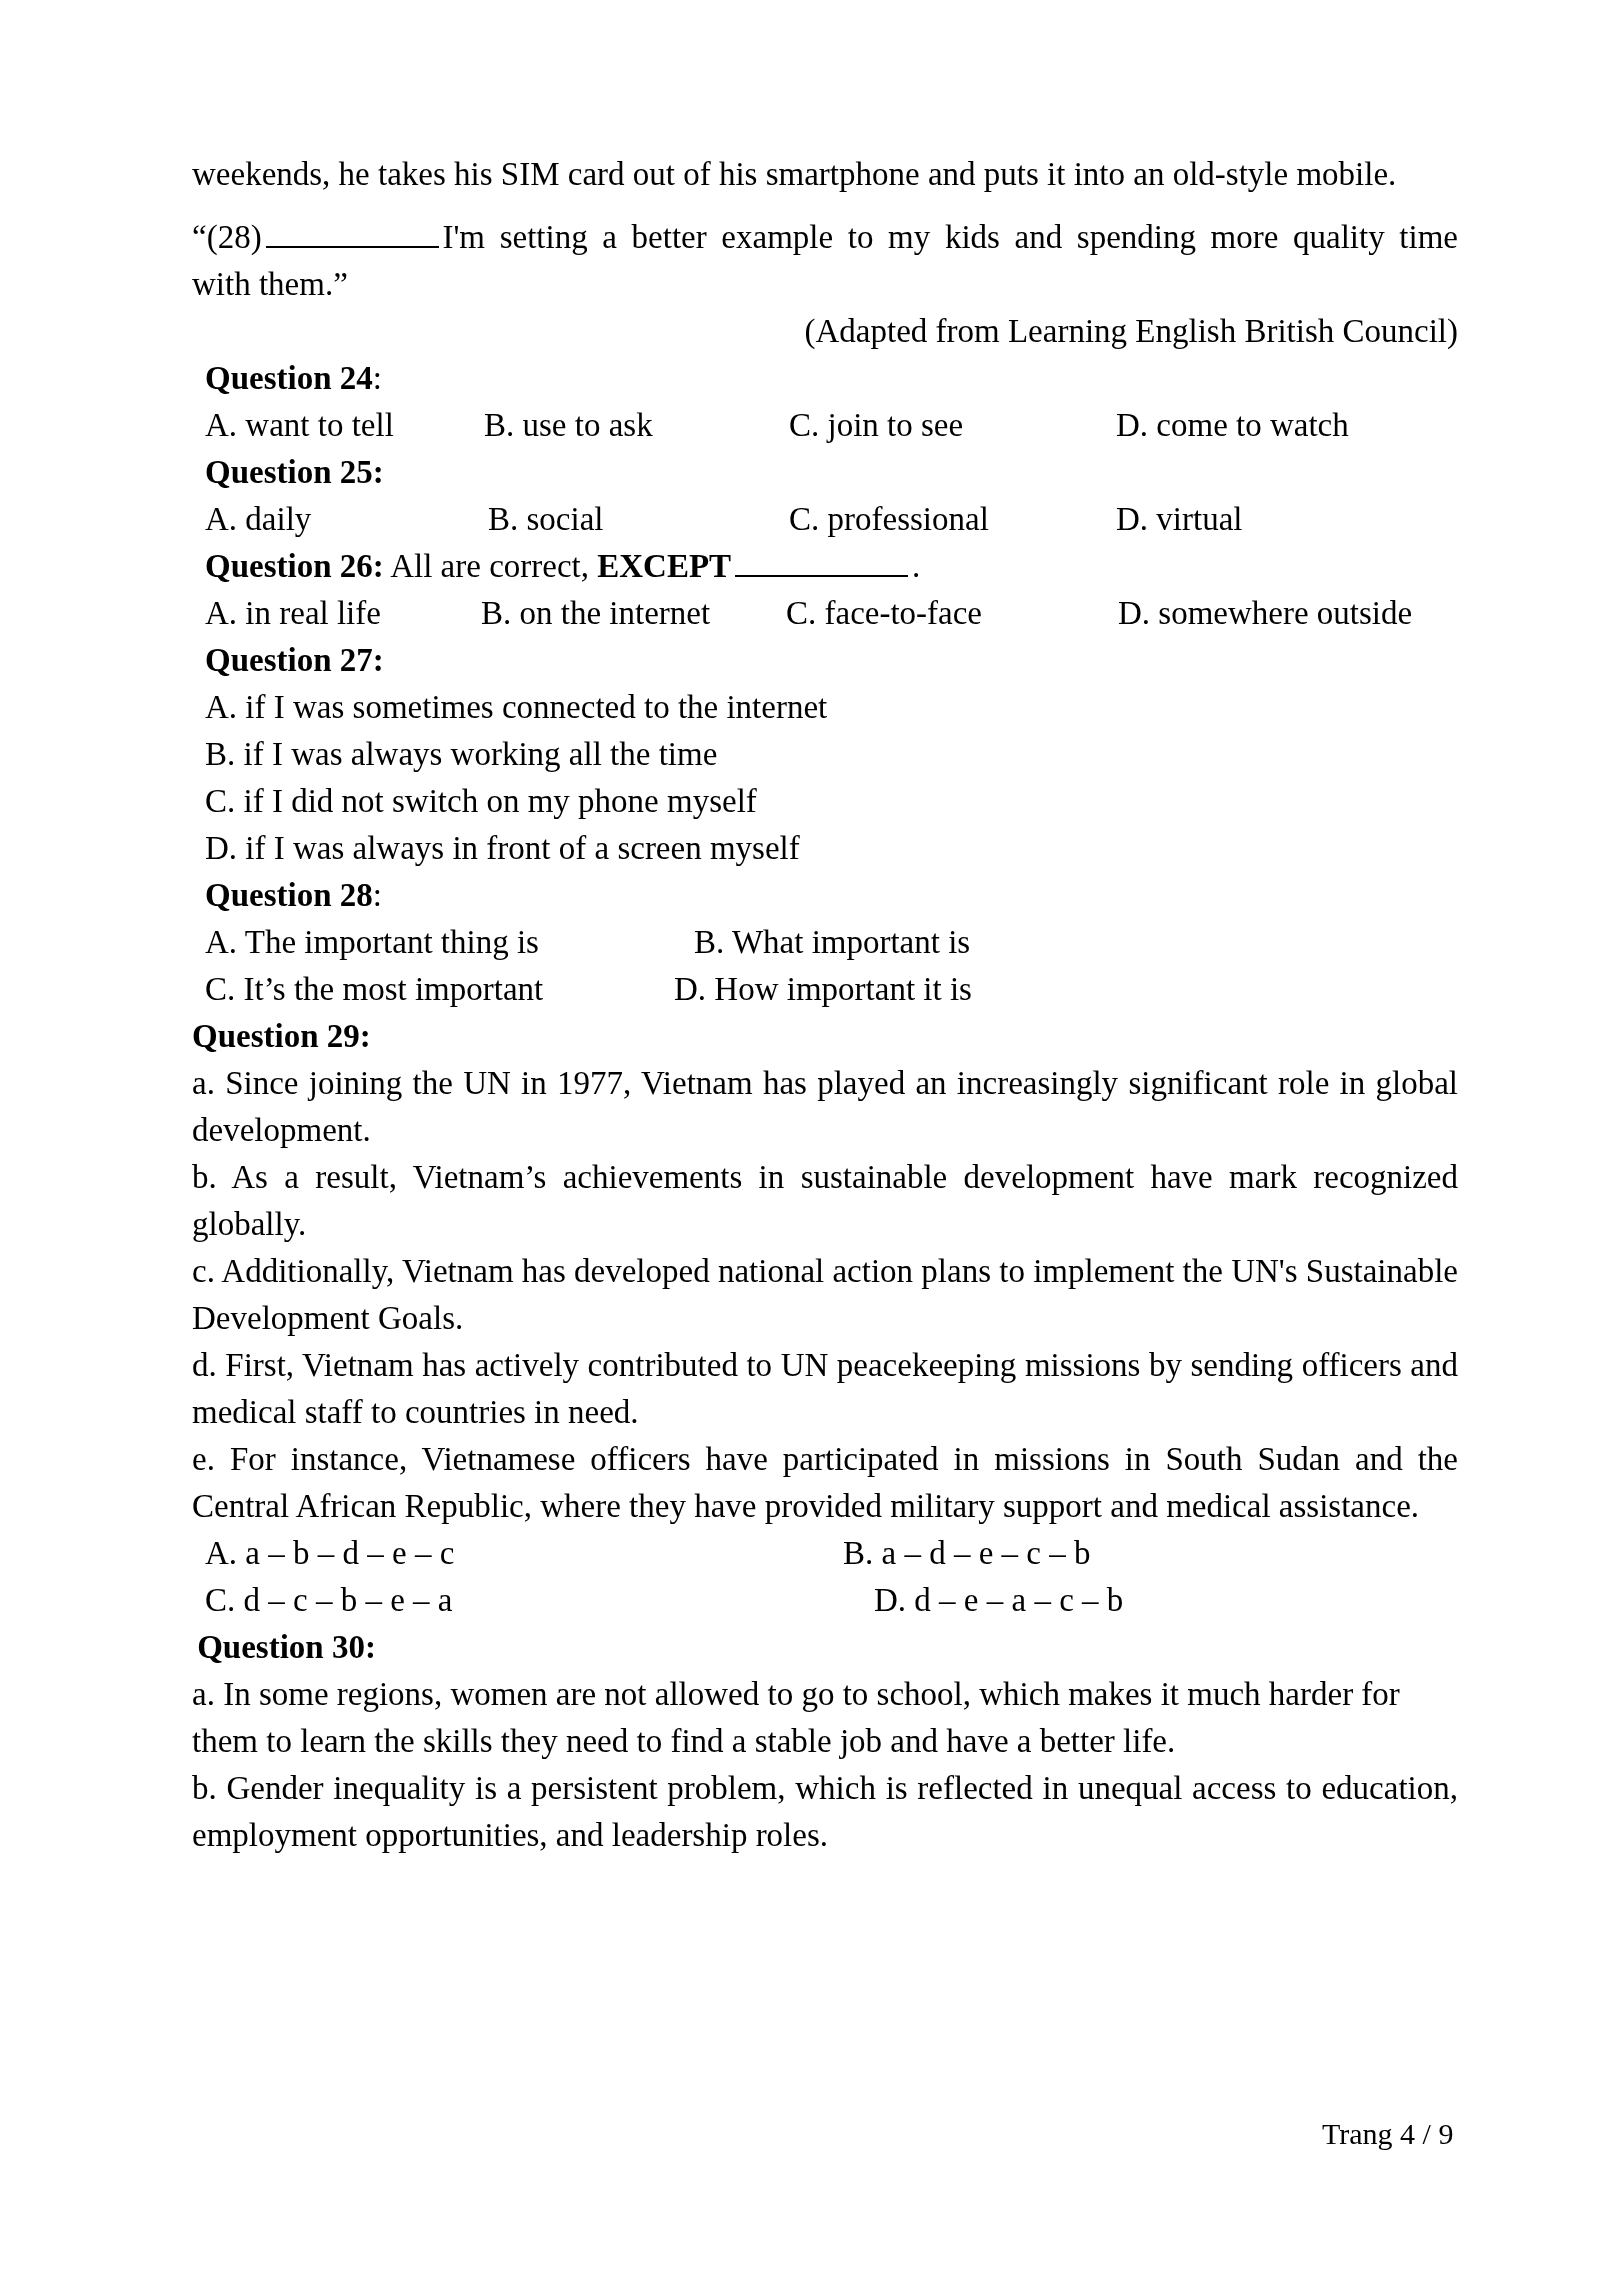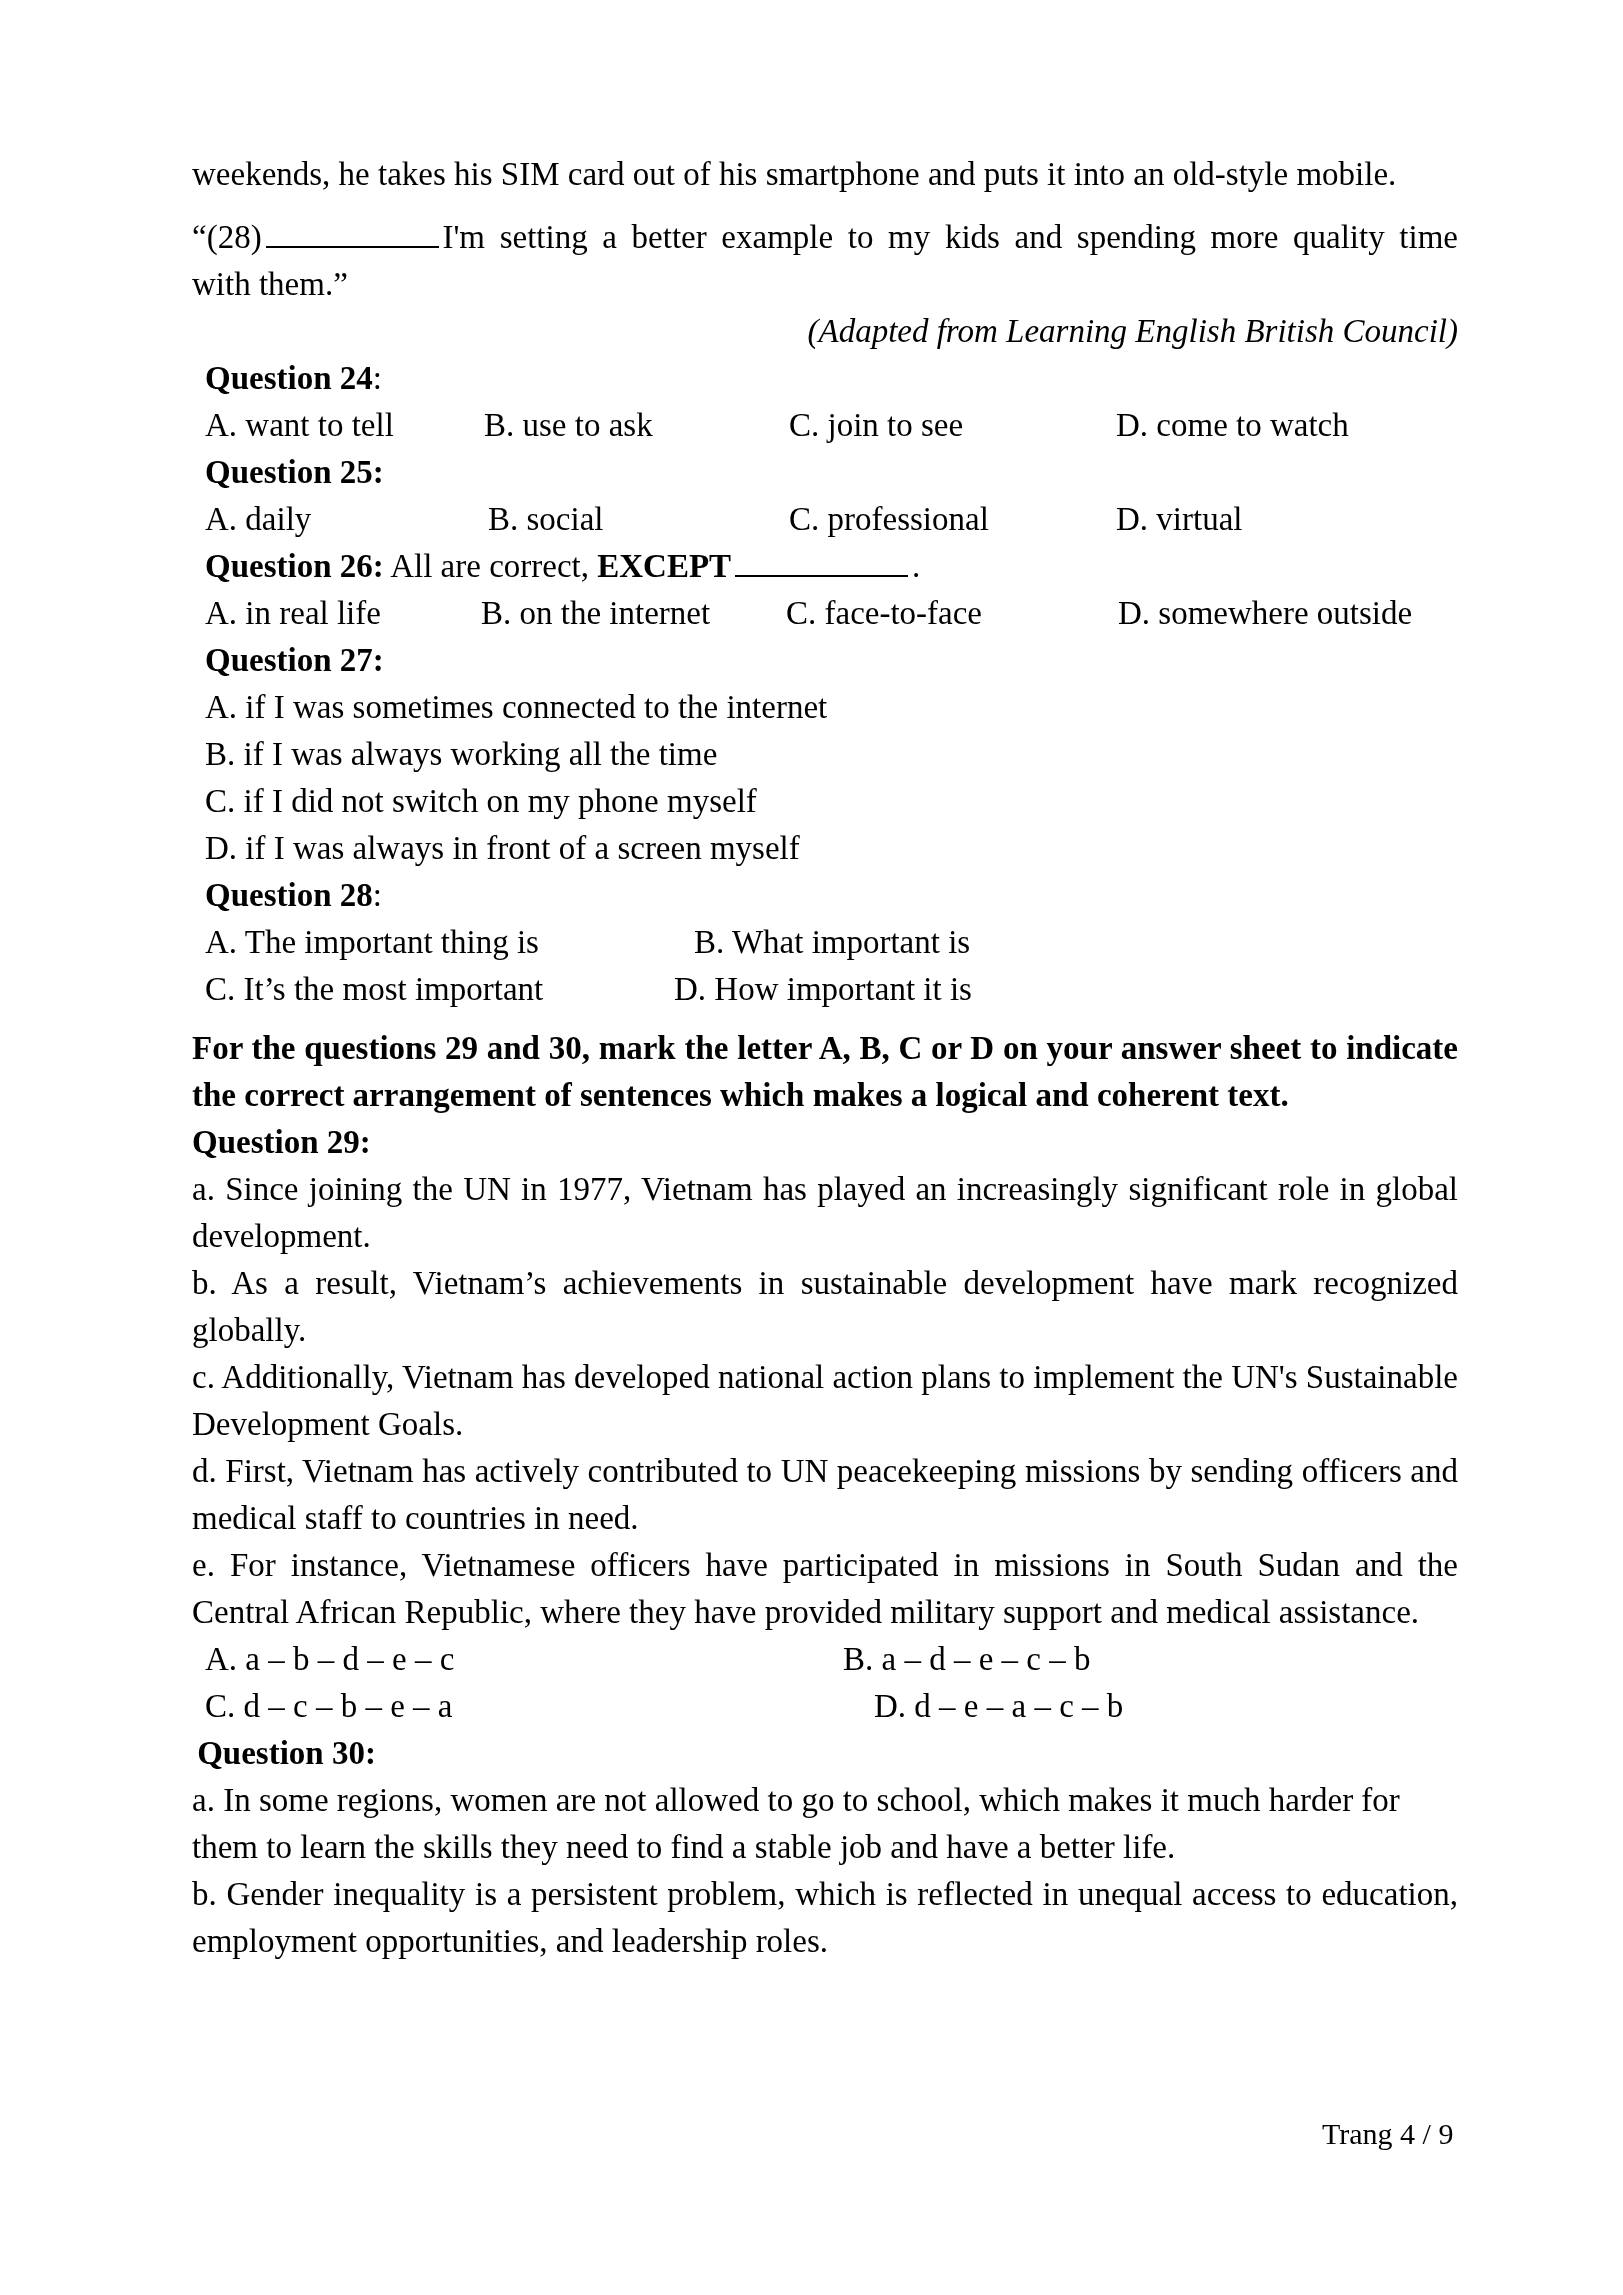--- a/index.html
+++ b/index.html
@@ -2,21 +2,21 @@
 <html style="font-size:10.5px"><head>
 <meta charset="utf-8">
 <style>
   html, body { margin:0; padding:0; background:#ffffff; }
   body { width:1623px; height:2295px; position:relative; overflow:hidden;
          font-family:"Liberation Serif", "DejaVu Serif", serif; color:#000; }
   .page { position:absolute; left:192px; top:151px; width:1266px; }
   .ln { font-size:33px; line-height:47px; height:47px; white-space:nowrap; position:relative; }
   .wrap { font-size:33px; line-height:47px; text-align:justify;font-family:Liberation Serif, serif; }
   .b { font-weight:bold; }
-  .i { font-style:italic; }
+  .i { }
   .right { text-align:right; }
   .ind { padding-left:13px; }
   .opt { position:absolute; top:0; }
   .blank { display:inline-block; border-bottom:2.6px solid #000; width:173px; height:26px; vertical-align:baseline; margin:0 3.9px; }
   .gap-top { margin-top:11.8px; }
   .footer { position:absolute; left:1322px; top:2117px; font-size:30px; }
 </style>
 </head>
 <body>
 
@@ -60,21 +60,20 @@
   <div class="ln ind"><span class="b">Question 28</span><span>:</span></div>
   <div class="ln">
     <span class="opt" style="left:13px">A. The important thing is</span>
     <span class="opt" style="left:502px">B. What important is</span>
   </div>
   <div class="ln">
     <span class="opt" style="left:13px">C. It’s the most important</span>
     <span class="opt" style="left:482px">D. How important it is</span>
   </div>
 
-  <div class="wrap b gap-top">For the questions 29 and 30, mark the letter A, B, C or D on your answer sheet to indicate the correct arrangement of sentences which makes a logical and coherent text.</div>
 
   <div class="ln b">Question 29:</div>
   <div class="wrap">a. Since joining the UN in 1977, Vietnam has played an increasingly significant role in global development.</div>
   <div class="wrap">b. As a result, Vietnam’s achievements in sustainable development have mark recognized globally.</div>
   <div class="wrap">c. Additionally, Vietnam has developed national action plans to implement the UN's Sustainable Development Goals.</div>
   <div class="wrap">d. First, Vietnam has actively contributed to UN peacekeeping missions by sending officers and medical staff to countries in need.</div>
   <div class="wrap">e.  For instance, Vietnamese officers have participated in missions in South Sudan and the Central African Republic, where they have provided military support and medical assistance.</div>
   <div class="ln">
     <span class="opt" style="left:13px">A. a – b – d – e – c</span>
     <span class="opt" style="left:651px">B. a – d –  e –  c – b</span>

